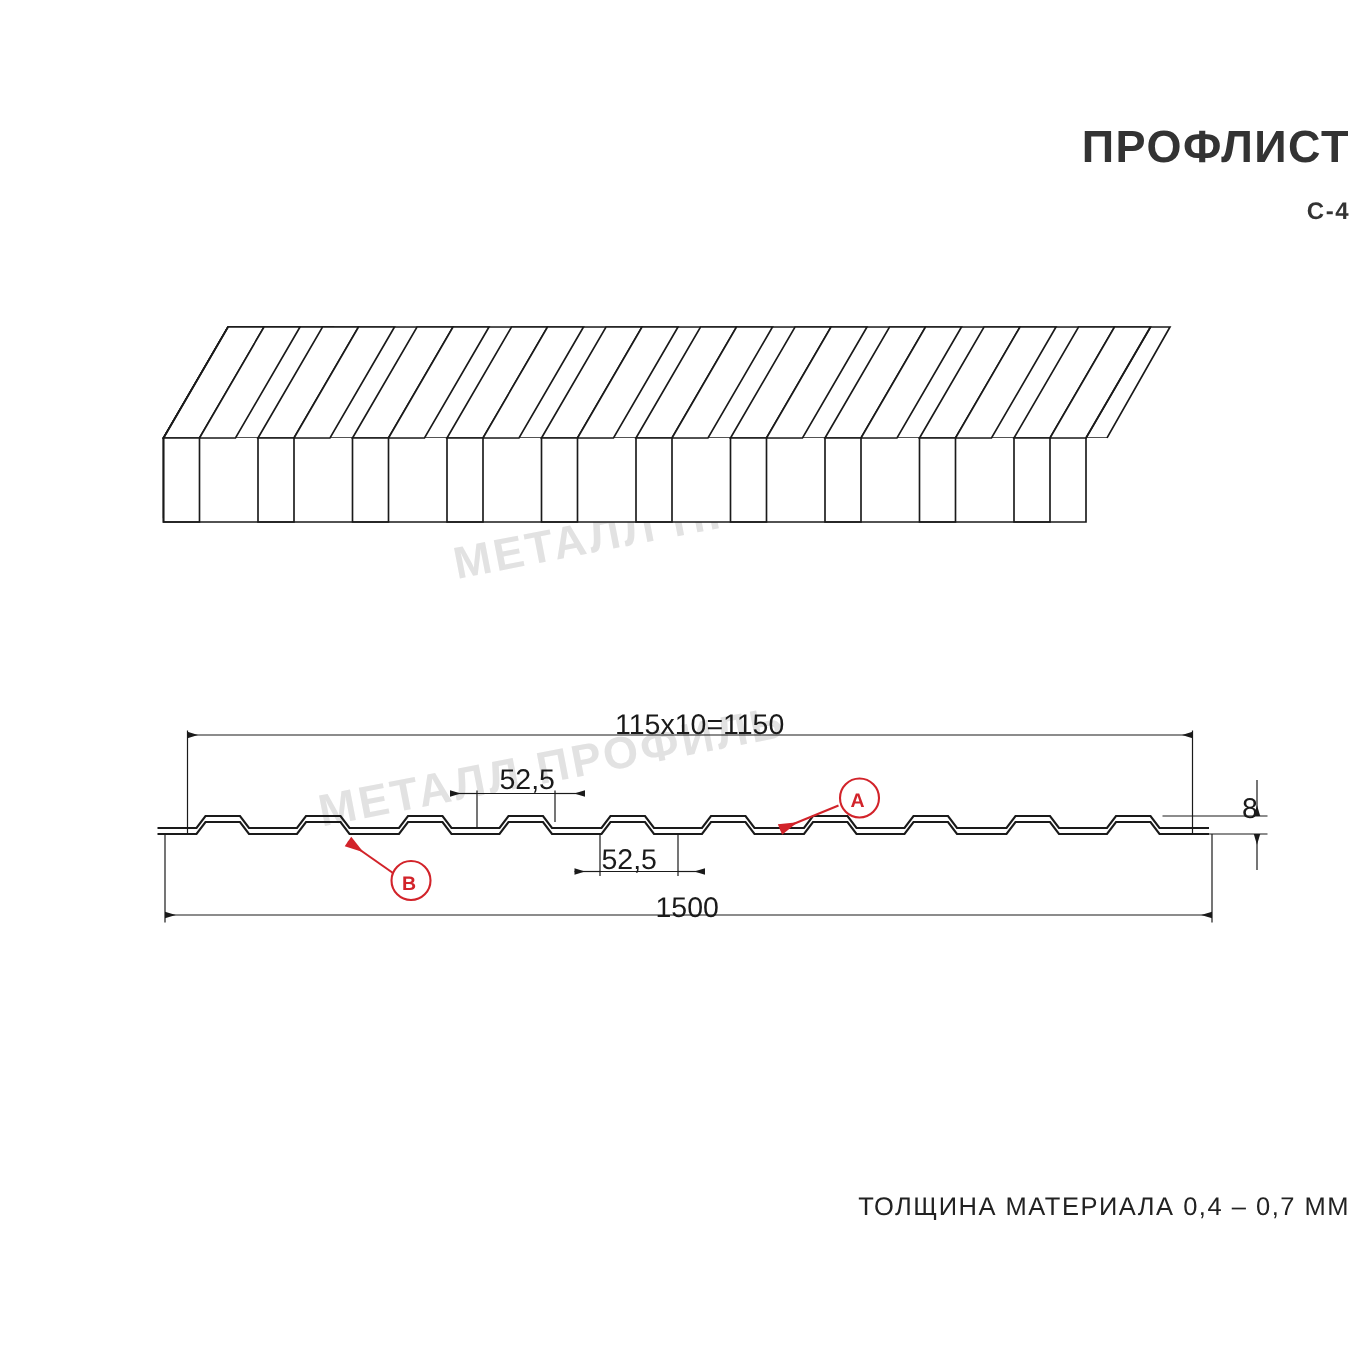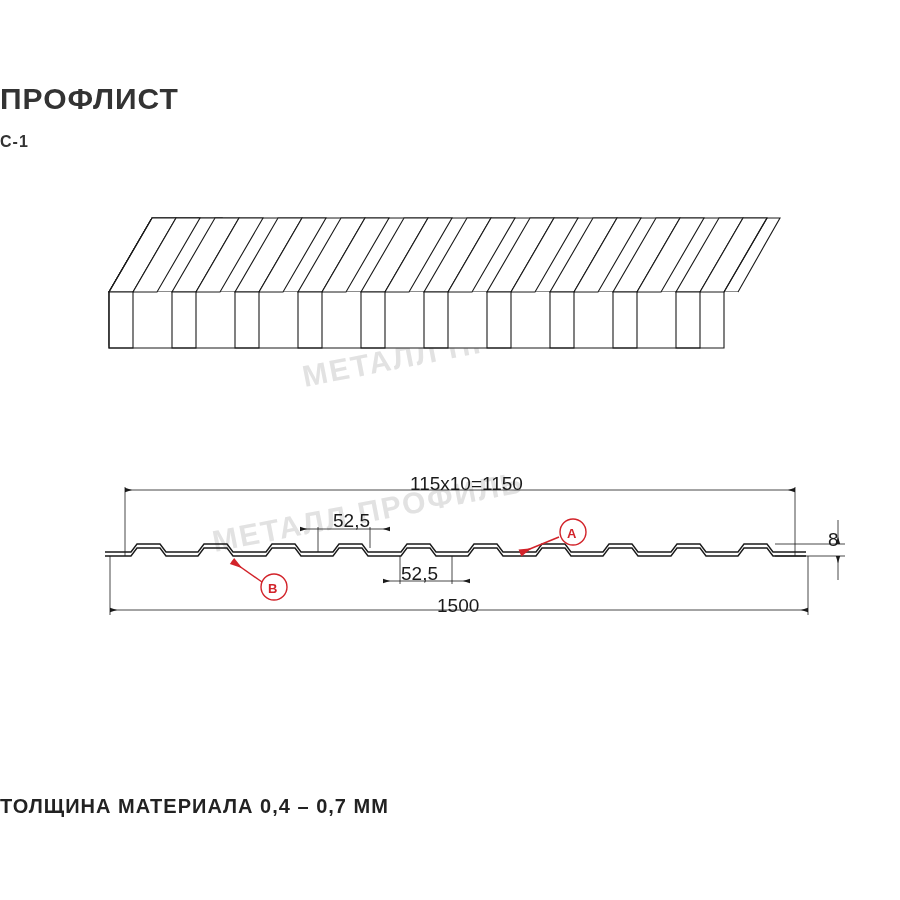--- a/index.html
+++ b/index.html
@@ -18,39 +18,39 @@
   #sheet {
     position: absolute;
     left: 0; top: 0;
     width: 900px;
     height: 900px;
   }
   .title {
     position: absolute;
     left: 0;
     width: 900px;
-    text-align: left;
+    text-align: right;
     font-weight: bold;
     letter-spacing: 1px;
   }
   #product-title {
     top: 82px;
     font-size: 30px;
     color: #333333;
   }
   #product-code {
     top: 133px;
     font-size: 16px;
     font-weight: bold;
     color: #333333;
   }
   #thickness-note {
     top: 795px;
-    font-size: 20px;
-    font-weight: bold;
+    font-size: 17px;
+    font-weight: normal;
     color: #222222;
   }
   .dim-label {
     position: absolute;
     font-size: 19px;
     color: #1a1a1a;
     white-space: nowrap;
   }
   .callout-label {
     position: absolute;
@@ -70,21 +70,21 @@
     pointer-events: none;
   }
 </style>
 </head>
 <body>
 
 <div class="wm" style="left:300px; top:330px;">МЕТАЛЛ ПРОФИЛЬ</div>
 <div class="wm" style="left:210px; top:495px;">МЕТАЛЛ ПРОФИЛЬ</div>
 
 <div class="title" id="product-title">ПРОФЛИСТ</div>
-<div class="title" id="product-code">С-1</div>
+<div class="title" id="product-code">С-4</div>
 <div class="title" id="thickness-note">ТОЛЩИНА МАТЕРИАЛА 0,4 – 0,7 ММ</div>
 
 <div class="dim-label" style="left:410px; top:473px;">115х10=1150</div>
 <div class="dim-label" style="left:333px; top:510px;">52,5</div>
 <div class="dim-label" style="left:401px; top:563px;">52,5</div>
 <div class="dim-label" style="left:437px; top:595px;">1500</div>
 <div class="dim-label" style="left:828px; top:529px;">8</div>
 
 <div class="callout-label" style="left:567px; top:526px;">A</div>
 <div class="callout-label" style="left:268px; top:581px;">B</div>

